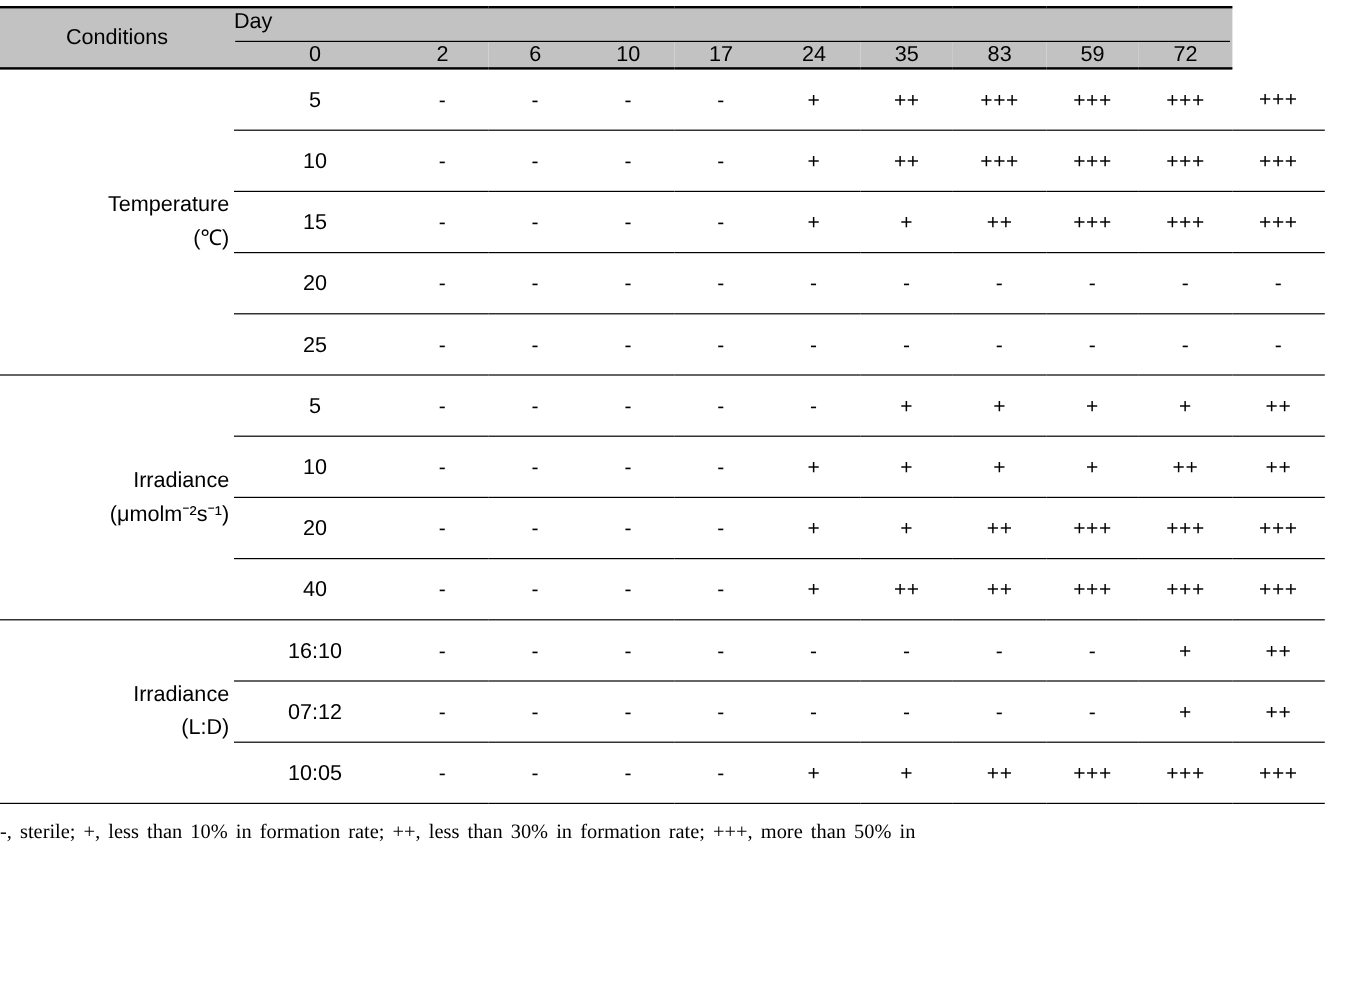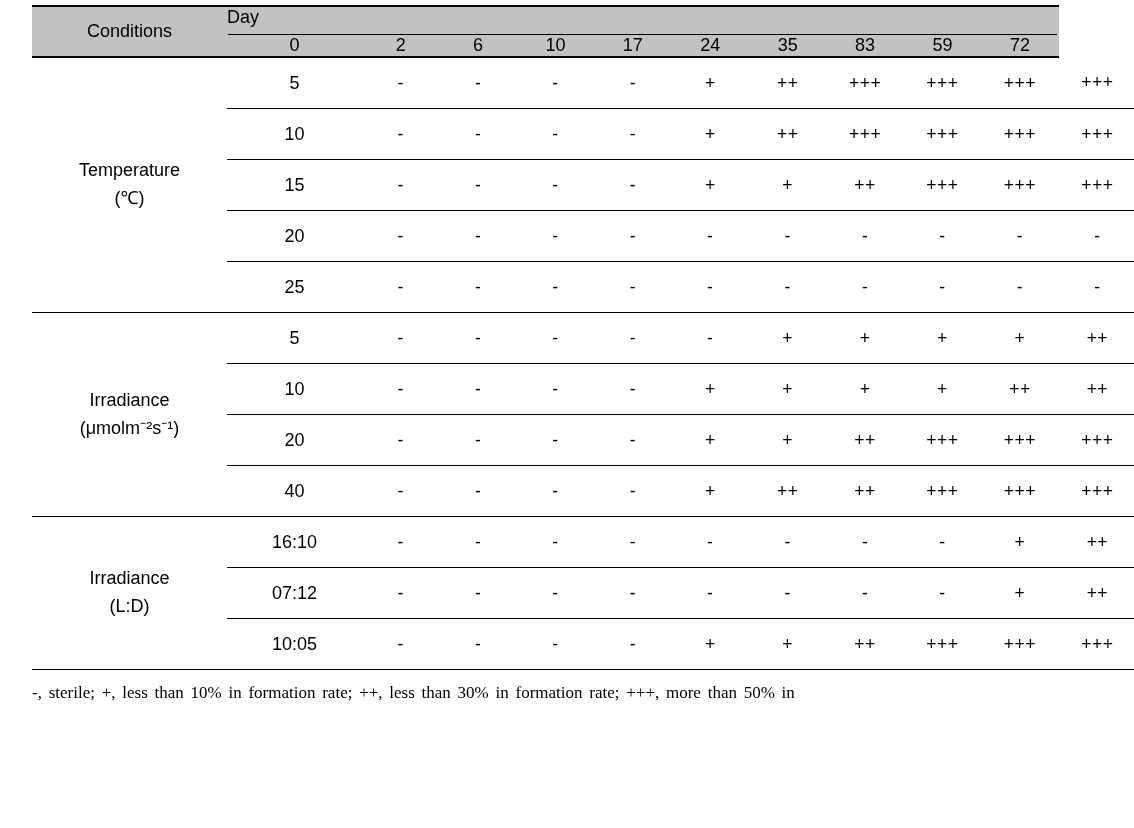--- a/index.html
+++ b/index.html
@@ -13,21 +13,21 @@
     font-family: "Liberation Sans", sans-serif;
     color: #000000;
     overflow: hidden;
   }
 
   #page {
     position: relative;
     width: 1070px;
     height: 828px;
     box-sizing: border-box;
-    padding: 5px 16px 0 32px;
+    padding: 5px 16px 0 0;
   }
 
   table.data-table {
     width: 1104px;
     border-collapse: collapse;
     table-layout: fixed;
     font-size: 17.5px;
   }
 
   
@@ -77,21 +77,21 @@
 
   
   td {
     padding: 0;
     font-size: 17.5px;
     vertical-align: middle;
   }
 
   td.group-label {
     width: 195px;
-    text-align: center;
+    text-align: right;
     vertical-align: middle;
     line-height: 1.55;
     font-size: 18px;
     padding: 0 4px;
   }
 
   td.sub-label {
     width: 135px;
     text-align: center;
     vertical-align: middle;

